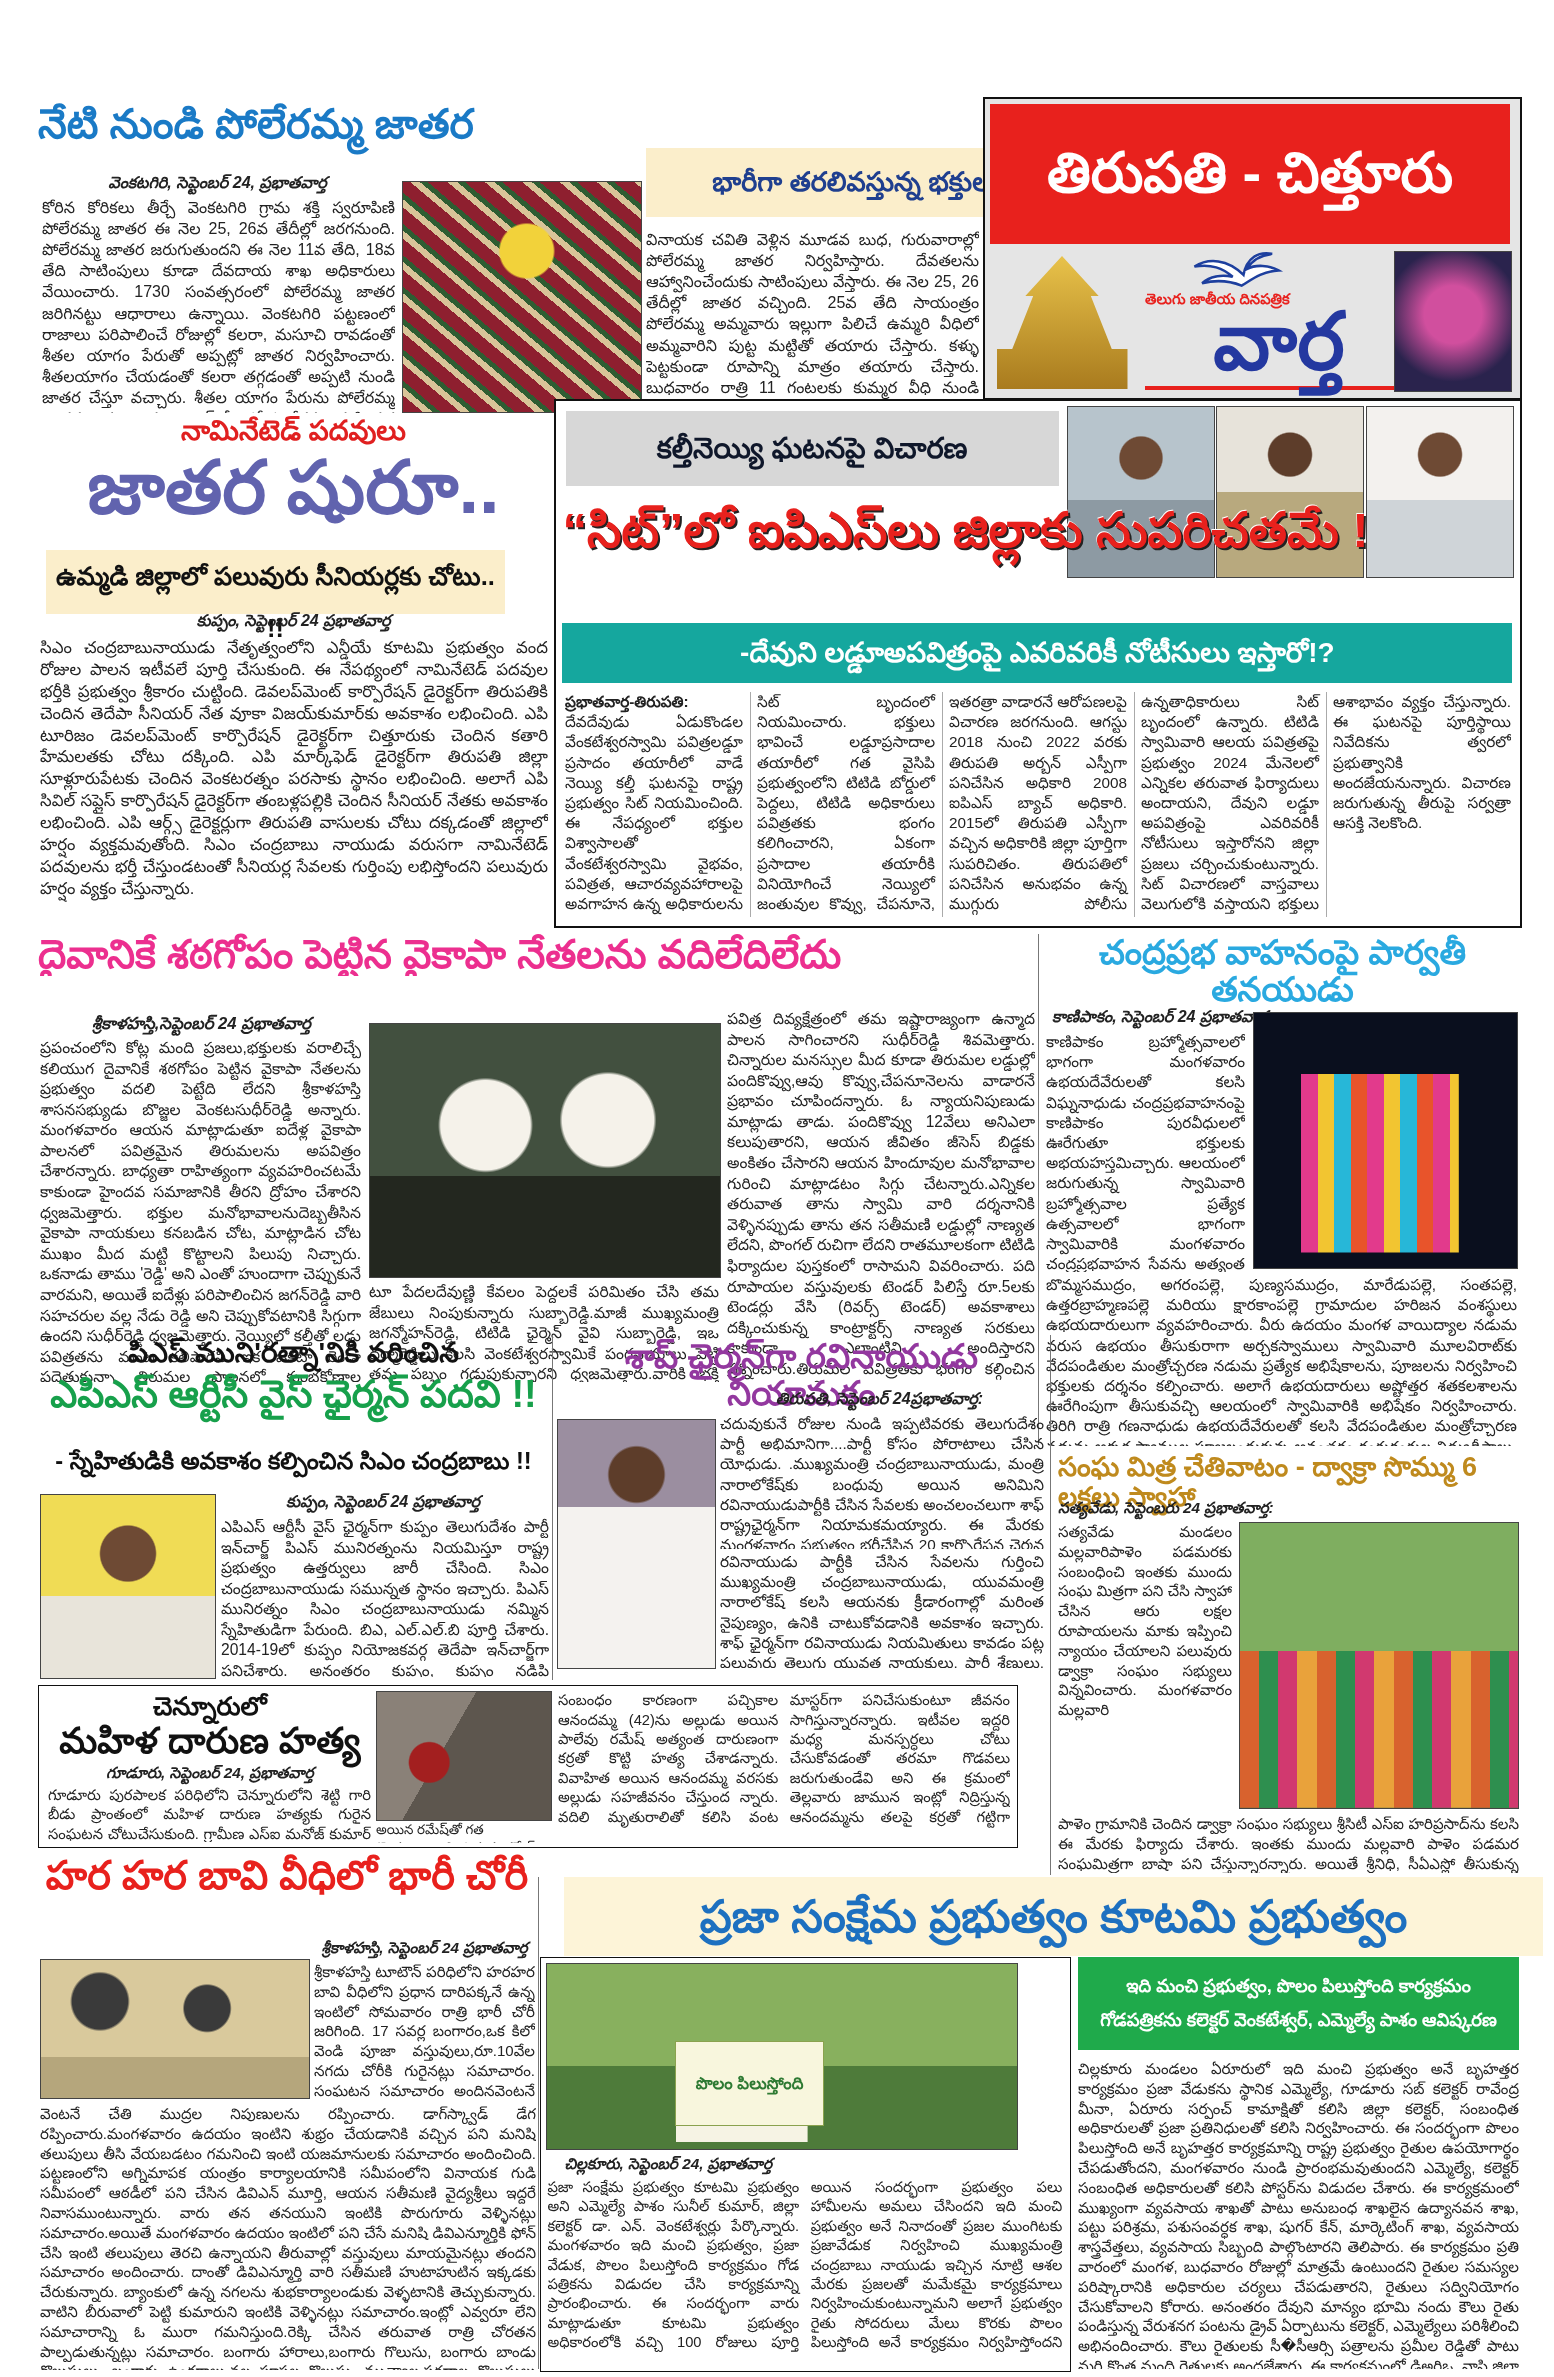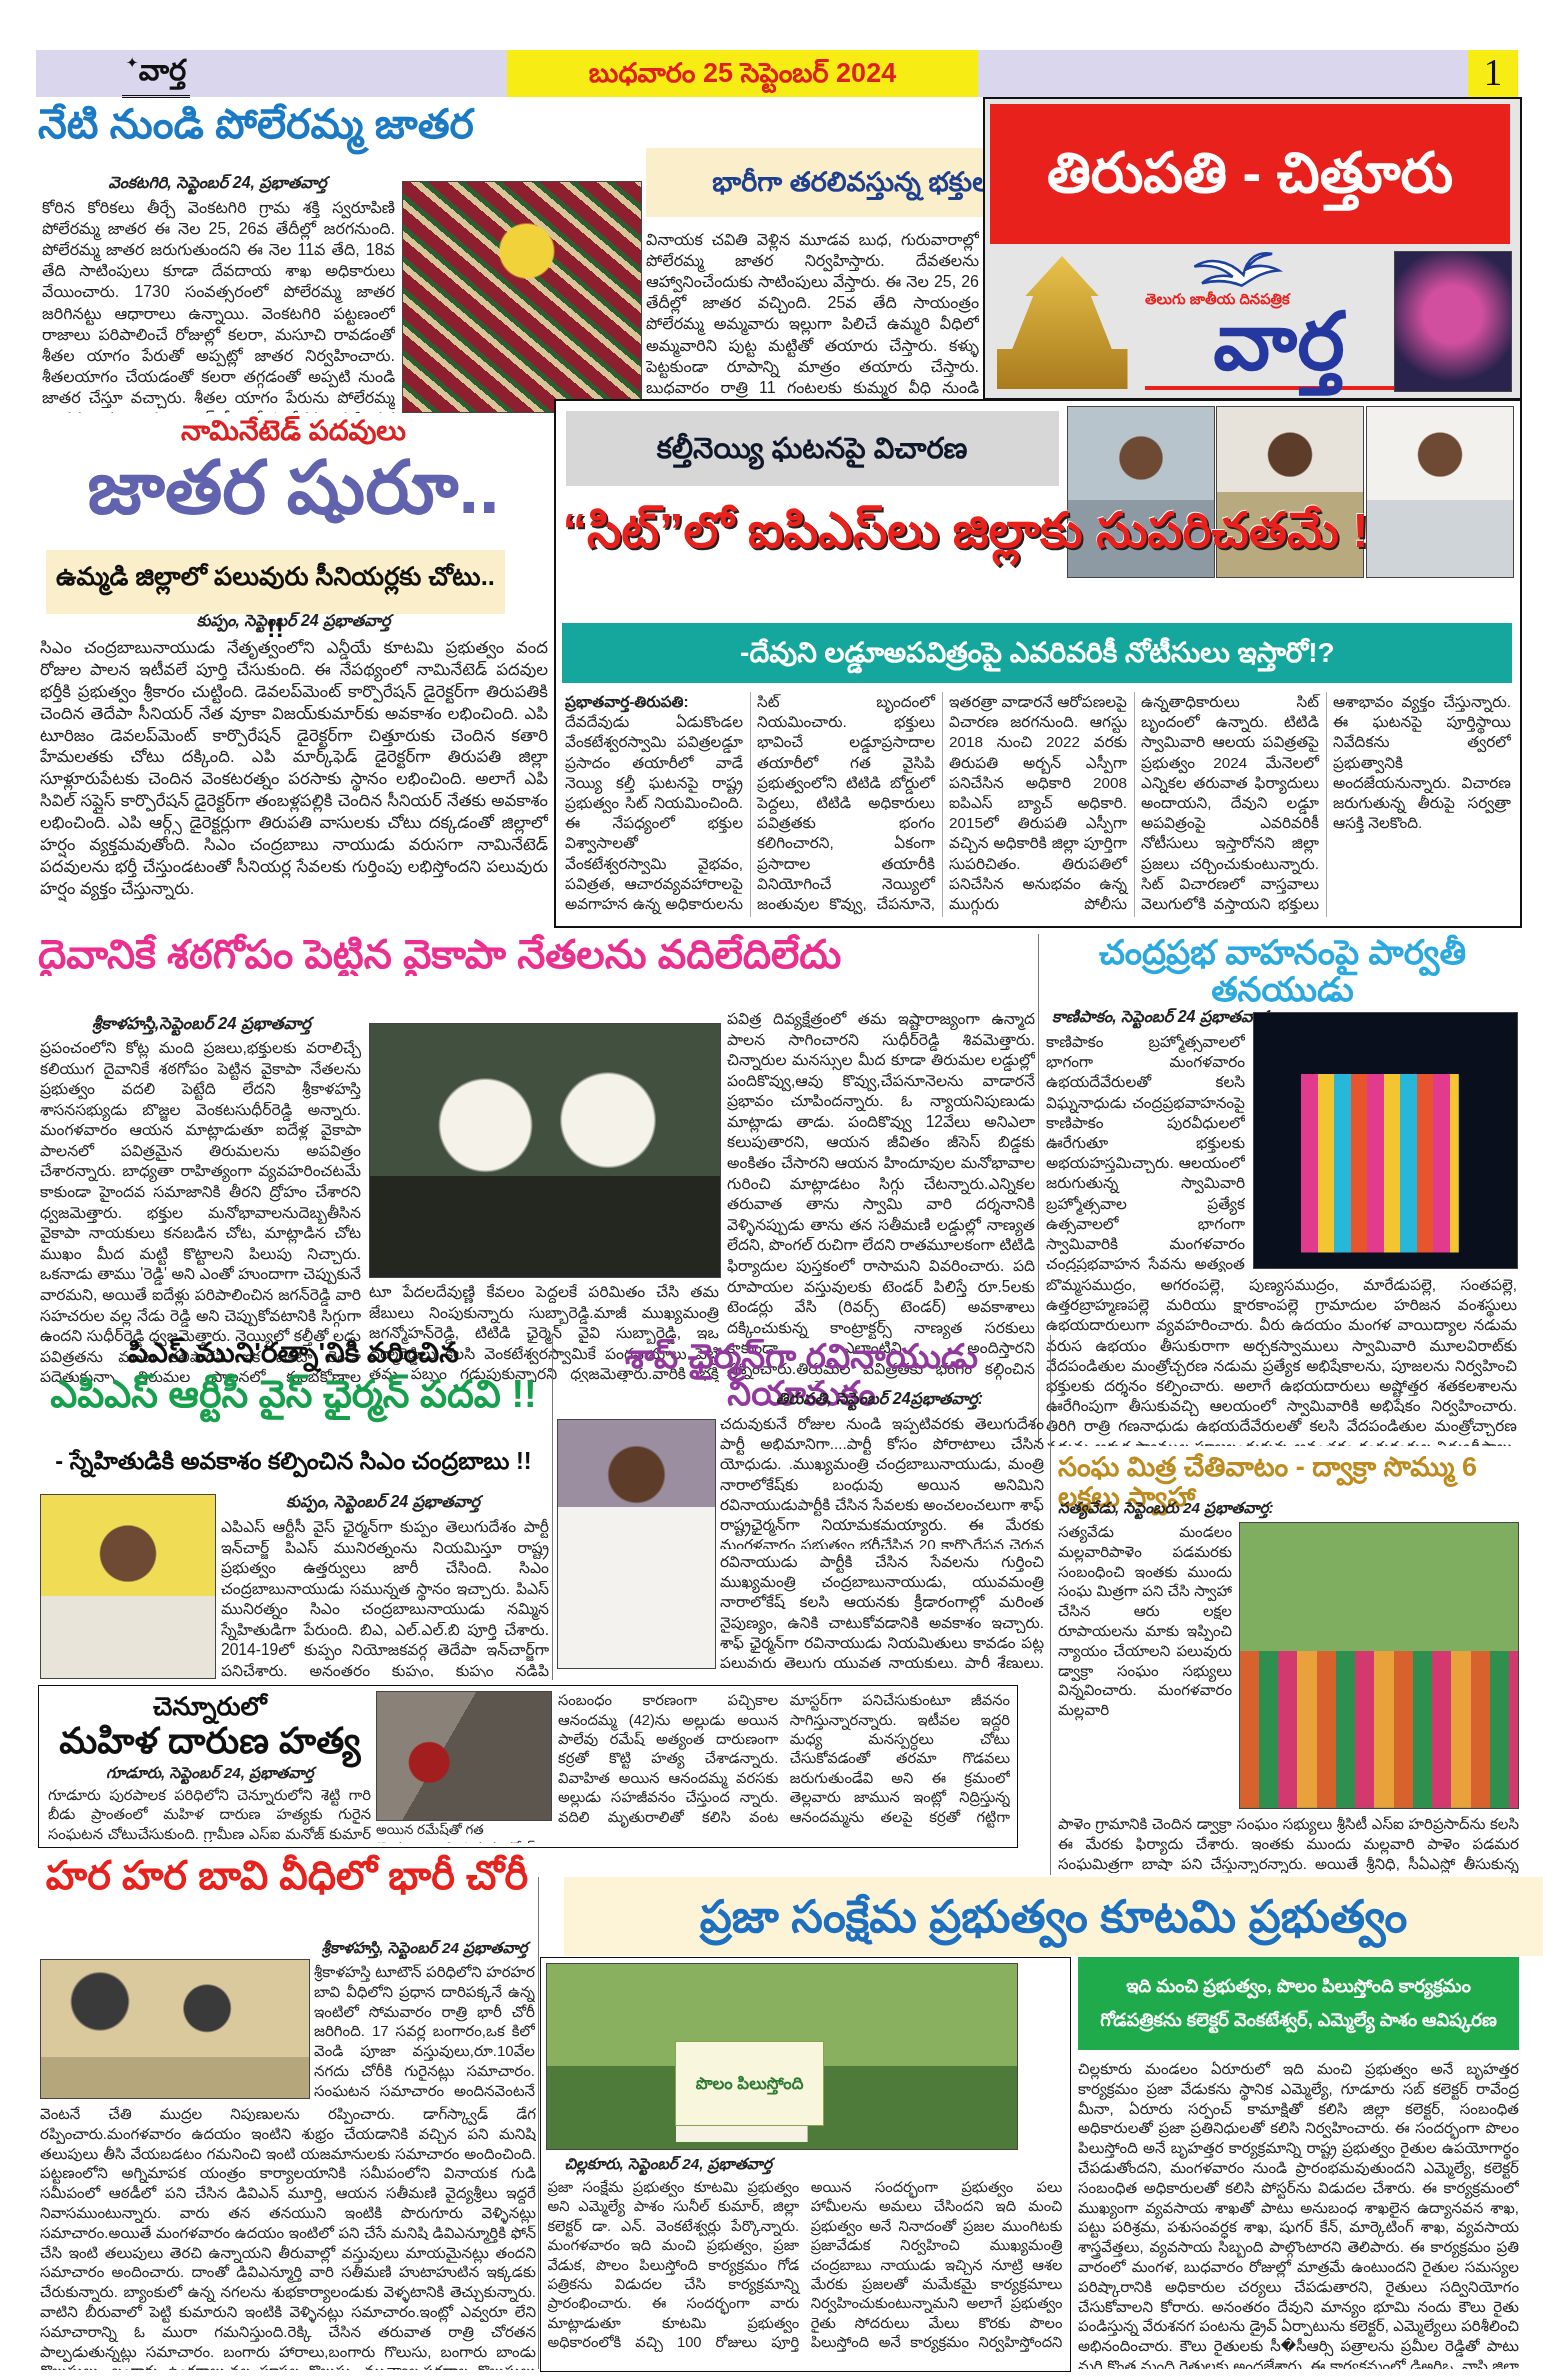--- a/index.html
+++ b/index.html
@@ -42,31 +42,20 @@
     background-size:28% 52%,100% 100%;background-position:38% 92%,0 0;background-repeat:no-repeat;}
   .ph-temple{background:linear-gradient(#e8c24a,#a97b1e);clip-path:polygon(50% 0,78% 30%,72% 30%,88% 70%,100% 70%,100% 100%,0 100%,0 70%,12% 70%,28% 30%,22% 30%);border:none;}
   .ph-ganesh{background:radial-gradient(circle at 50% 45%,#d14f9e 0 30%,#2a234d 70%),#1b1738;}
   .vrule{background:#777;width:1.3px;}
 </style>
 </head>
 <body>
 
 <div id="canvas" style="--header-lavender: #d9d6ed; --header-yellow: #f7ec13; --date-red: #e02020; --masthead-red: #e8211d; --logo-blue: #2438a0; --headline-blue: #1a7ac6; --headline-purple: #6163ae; --headline-pink: #ec2f8f; --headline-skyblue: #2aa9e0; --headline-green: #17a04b; --headline-violet: #93389f; --headline-gold: #bf8a1e; --teal-bar: #15a79e; --cream: #fbeecb; --bottom-cream: #fdf4d8; --bottom-blue: #1d70c0; --green-box: #1faa4b;">
 
-  <div class="abs" style="left:36px;top:50px;width:1482px;height:47px;background:var(--header-lavender,#d9d6ed);">
-    <div class="abs bold" style="left:86px;top:3.8px;font-size:29px;color:#111;border-bottom:3.8px double #111;padding:0 3.8px 1.3px 3.8px;">
-      <span style="font-size:15.3px;vertical-align:top;">✦</span><span>వార్త</span>
-    </div>
-    <div class="abs ctr bold" style="left:471px;top:0;width:471px;height:47px;background:var(--header-yellow,#f7ec13);line-height:47px;font-size:27px;color:var(--date-red,#e02020);">
-      <span>బుధవారం  25 సెప్టెంబర్  2024</span>
-    </div>
-    <div class="abs ctr" style="left:1432px;top:0;width:50px;height:47px;background:var(--header-yellow,#f7ec13);line-height:45px;">
-      <span style="font-family:'Liberation Serif',serif;font-size:37px;color:#111;">1</span>
-    </div>
-  </div>
 
   <div class="abs bold" style="left:38px;top:103px;width:607px;font-size:41px;color:var(--headline-blue,#1a7ac6);line-height:1.05;">
     <span>నేటి నుండి పోలేరమ్మ జాతర</span>
   </div>
   <div class="abs ctr dateline" style="left:42px;top:174px;width:351px;">
     <span>వెంకటగిరి, సెప్టెంబర్ 24, ప్రభాతవార్త</span>
   </div>
   <div class="abs j body-txt" style="left:42px;top:197px;width:353px;height:216px;overflow:hidden;">
     <span>కోరిన కోరికలు తీర్చే వెంకటగిరి గ్రామ శక్తి స్వరూపిణి పోలేరమ్మ జాతర ఈ నెల 25, 26వ తేదీల్లో జరగనుంది. పోలేరమ్మ జాతర జరుగుతుందని ఈ నెల 11వ తేది, 18వ తేది సాటింపులు కూడా దేవదాయ శాఖ అధికారులు వేయించారు. 1730 సంవత్సరంలో పోలేరమ్మ జాతర జరిగినట్టు ఆధారాలు ఉన్నాయి. వెంకటగిరి పట్టణంలో రాజాలు పరిపాలించే రోజుల్లో కలరా, మసూచి రావడంతో శీతల యాగం పేరుతో అప్పట్లో జాతర నిర్వహించారు. శీతలయాగం చేయడంతో కలరా తగ్గడంతో అప్పటి నుండి జాతర చేస్తూ వచ్చారు. శీతల యాగం పేరును పోలేరమ్మ జాతరగా మార్చారు. బజార్ వీధిలో పోలేరమ్మ గుడి వద్ద అష్టబంధనం శిలను ఏర్పాటు చేశారు. పోలేరమ్మ రూపమంటూ గుడి వద్ద ఏమీ ఉండదు.</span>
   </div>

